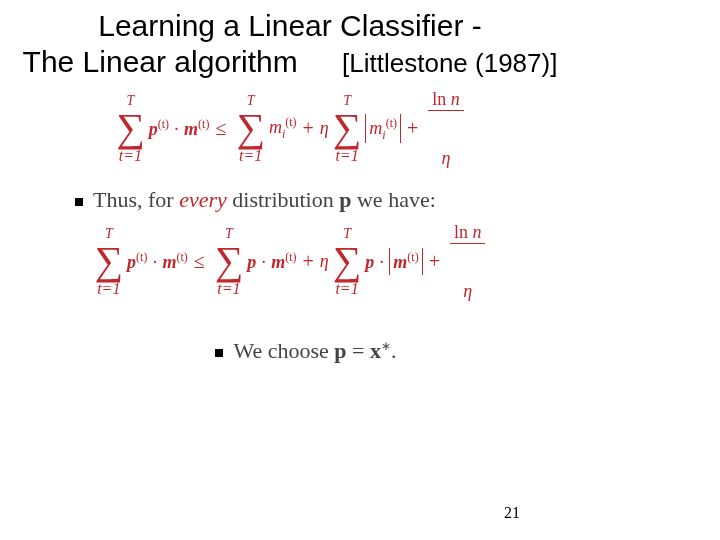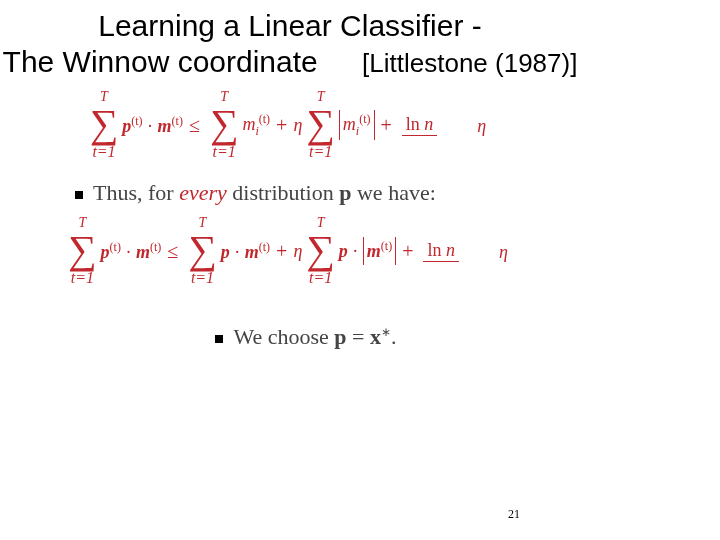--- a/index.html
+++ b/index.html
@@ -61,21 +61,21 @@
     flex-direction: column;
     align-items: center;
     line-height: 1;
     margin: 0 4px;
   }
   .sum .top { font-size: 14px; font-style: italic; }
   .sum .sigma { font-size: 40px; line-height: 40px; }
   .sum .bot { font-size: 16px; font-style: italic; }
   .frac {
     display: inline-flex;
-    flex-direction: row;
+    flex-direction: column;
     align-items: center;
     line-height: 1;
     margin: 0 4px;
     font-size: 18px;
     gap: 36px;
   }
   .frac .num { padding: 0 4px 2px 4px; border-bottom: 1.5px solid #c1272d; }
   .frac .den { padding: 2px 4px 0 4px; }
   .bold { font-weight: bold; }
   .italic { font-style: italic; }
@@ -87,32 +87,32 @@
     padding: 2px 3px;
     display: inline-block;
     line-height: 1.2;
   }
   .op { margin: 0 6px; font-size: 20px; }
   .pagenum {
     position: absolute;
     bottom: 18px;
     right: 60px;
     font-family: "Times New Roman", Times, serif;
-    font-size: 12px;
+    font-size: 16px;
     color: #000;
   }
 </style>
 </head>
 <body>
 
 <div class="slide">
 
   <div class="title">
     <span>Learning a Linear Classifier -</span><br>
-    <span>The Winnow coordinate </span><span class="citation">[Littlestone (1987)]</span>
+    <span>The Linear algorithm </span><span class="citation">[Littlestone (1987)]</span>
   </div>
 
 
   <div class="eq">
     <span class="sum">
       <span class="top italic">T</span>
       <span class="sigma">∑</span>
       <span class="bot">t=1</span>
     </span>
     <span>

